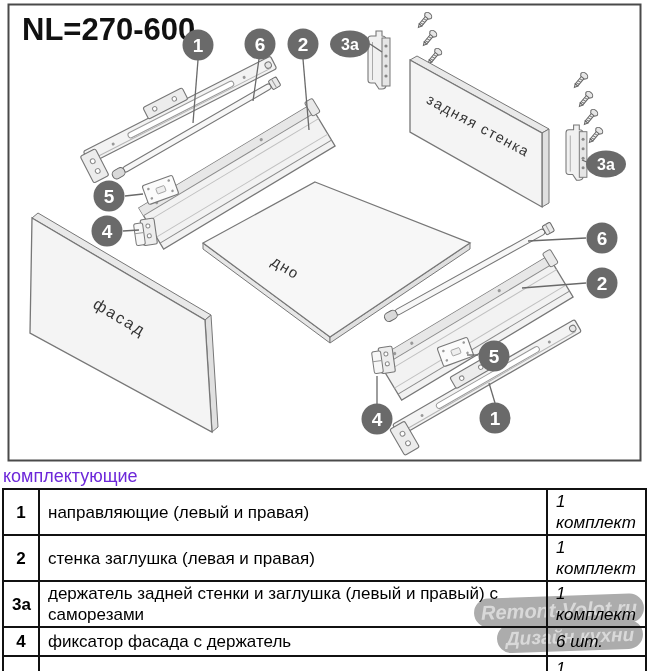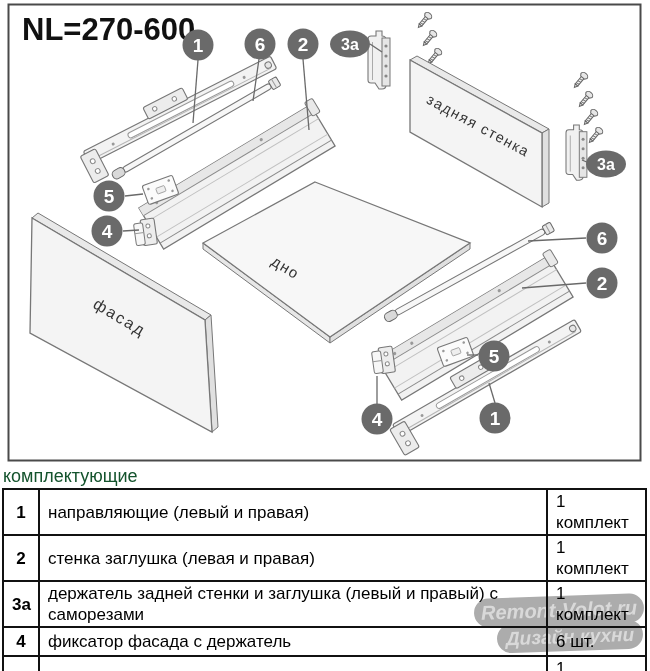--- a/index.html
+++ b/index.html
@@ -5,35 +5,35 @@
   html,body{margin:0;padding:0;}
   body{
     width:650px;height:671px;position:relative;background:#ffffff;
     font-family:"Liberation Sans", sans-serif;overflow:hidden;
   }
   .diagram-wrap{position:absolute;left:0;top:0;width:613px;height:465px;}
   svg text{font-family:"Liberation Sans", sans-serif;}
 
   .parts{position:absolute;left:0;top:464px;width:650px;z-index:2;}
   .parts-heading{
-    position:absolute;left:3px;top:2px;font-size:18px;color:#14532d;
+    position:absolute;left:3px;top:2px;font-size:18px;color:#6d28d9;
   }
   table.parts-table{
     position:absolute;left:2px;top:24px;width:645px;
     border-collapse:collapse;table-layout:fixed;background:transparent;
   }
   table.parts-table td{
     border:2px solid #111;background:transparent;color:#000;
     font-size:17px;line-height:21px;padding:1px 8px 1px 8px;vertical-align:middle;
   }
   td.num{
     width:36px;text-align:center;font-weight:bold;font-size:25px;padding:0 1px;
   }
   td.num .suffix{font-size:17px;font-weight:bold;}
-  td.qty{width:99px;padding-left:6px;}
+  td.qty{width:99px;padding-left:6px;font-style:italic;}
   tr.r1,tr.r2{height:27px;}
   tr.r3{height:46px;}
   tr.r4{height:29px;}
   tr.r5{height:28px;}
 
   .wm{position:absolute;z-index:1;background:#acacac;border-radius:15px;
       display:flex;align-items:center;justify-content:center;
       color:#d9d9d9;font-style:italic;font-weight:bold;transform:rotate(-2deg);}
   .wm1{left:474px;top:596px;width:170px;height:29px;font-size:20px;}
   .wm2{left:497px;top:622px;width:146px;height:29px;font-size:19px;}

